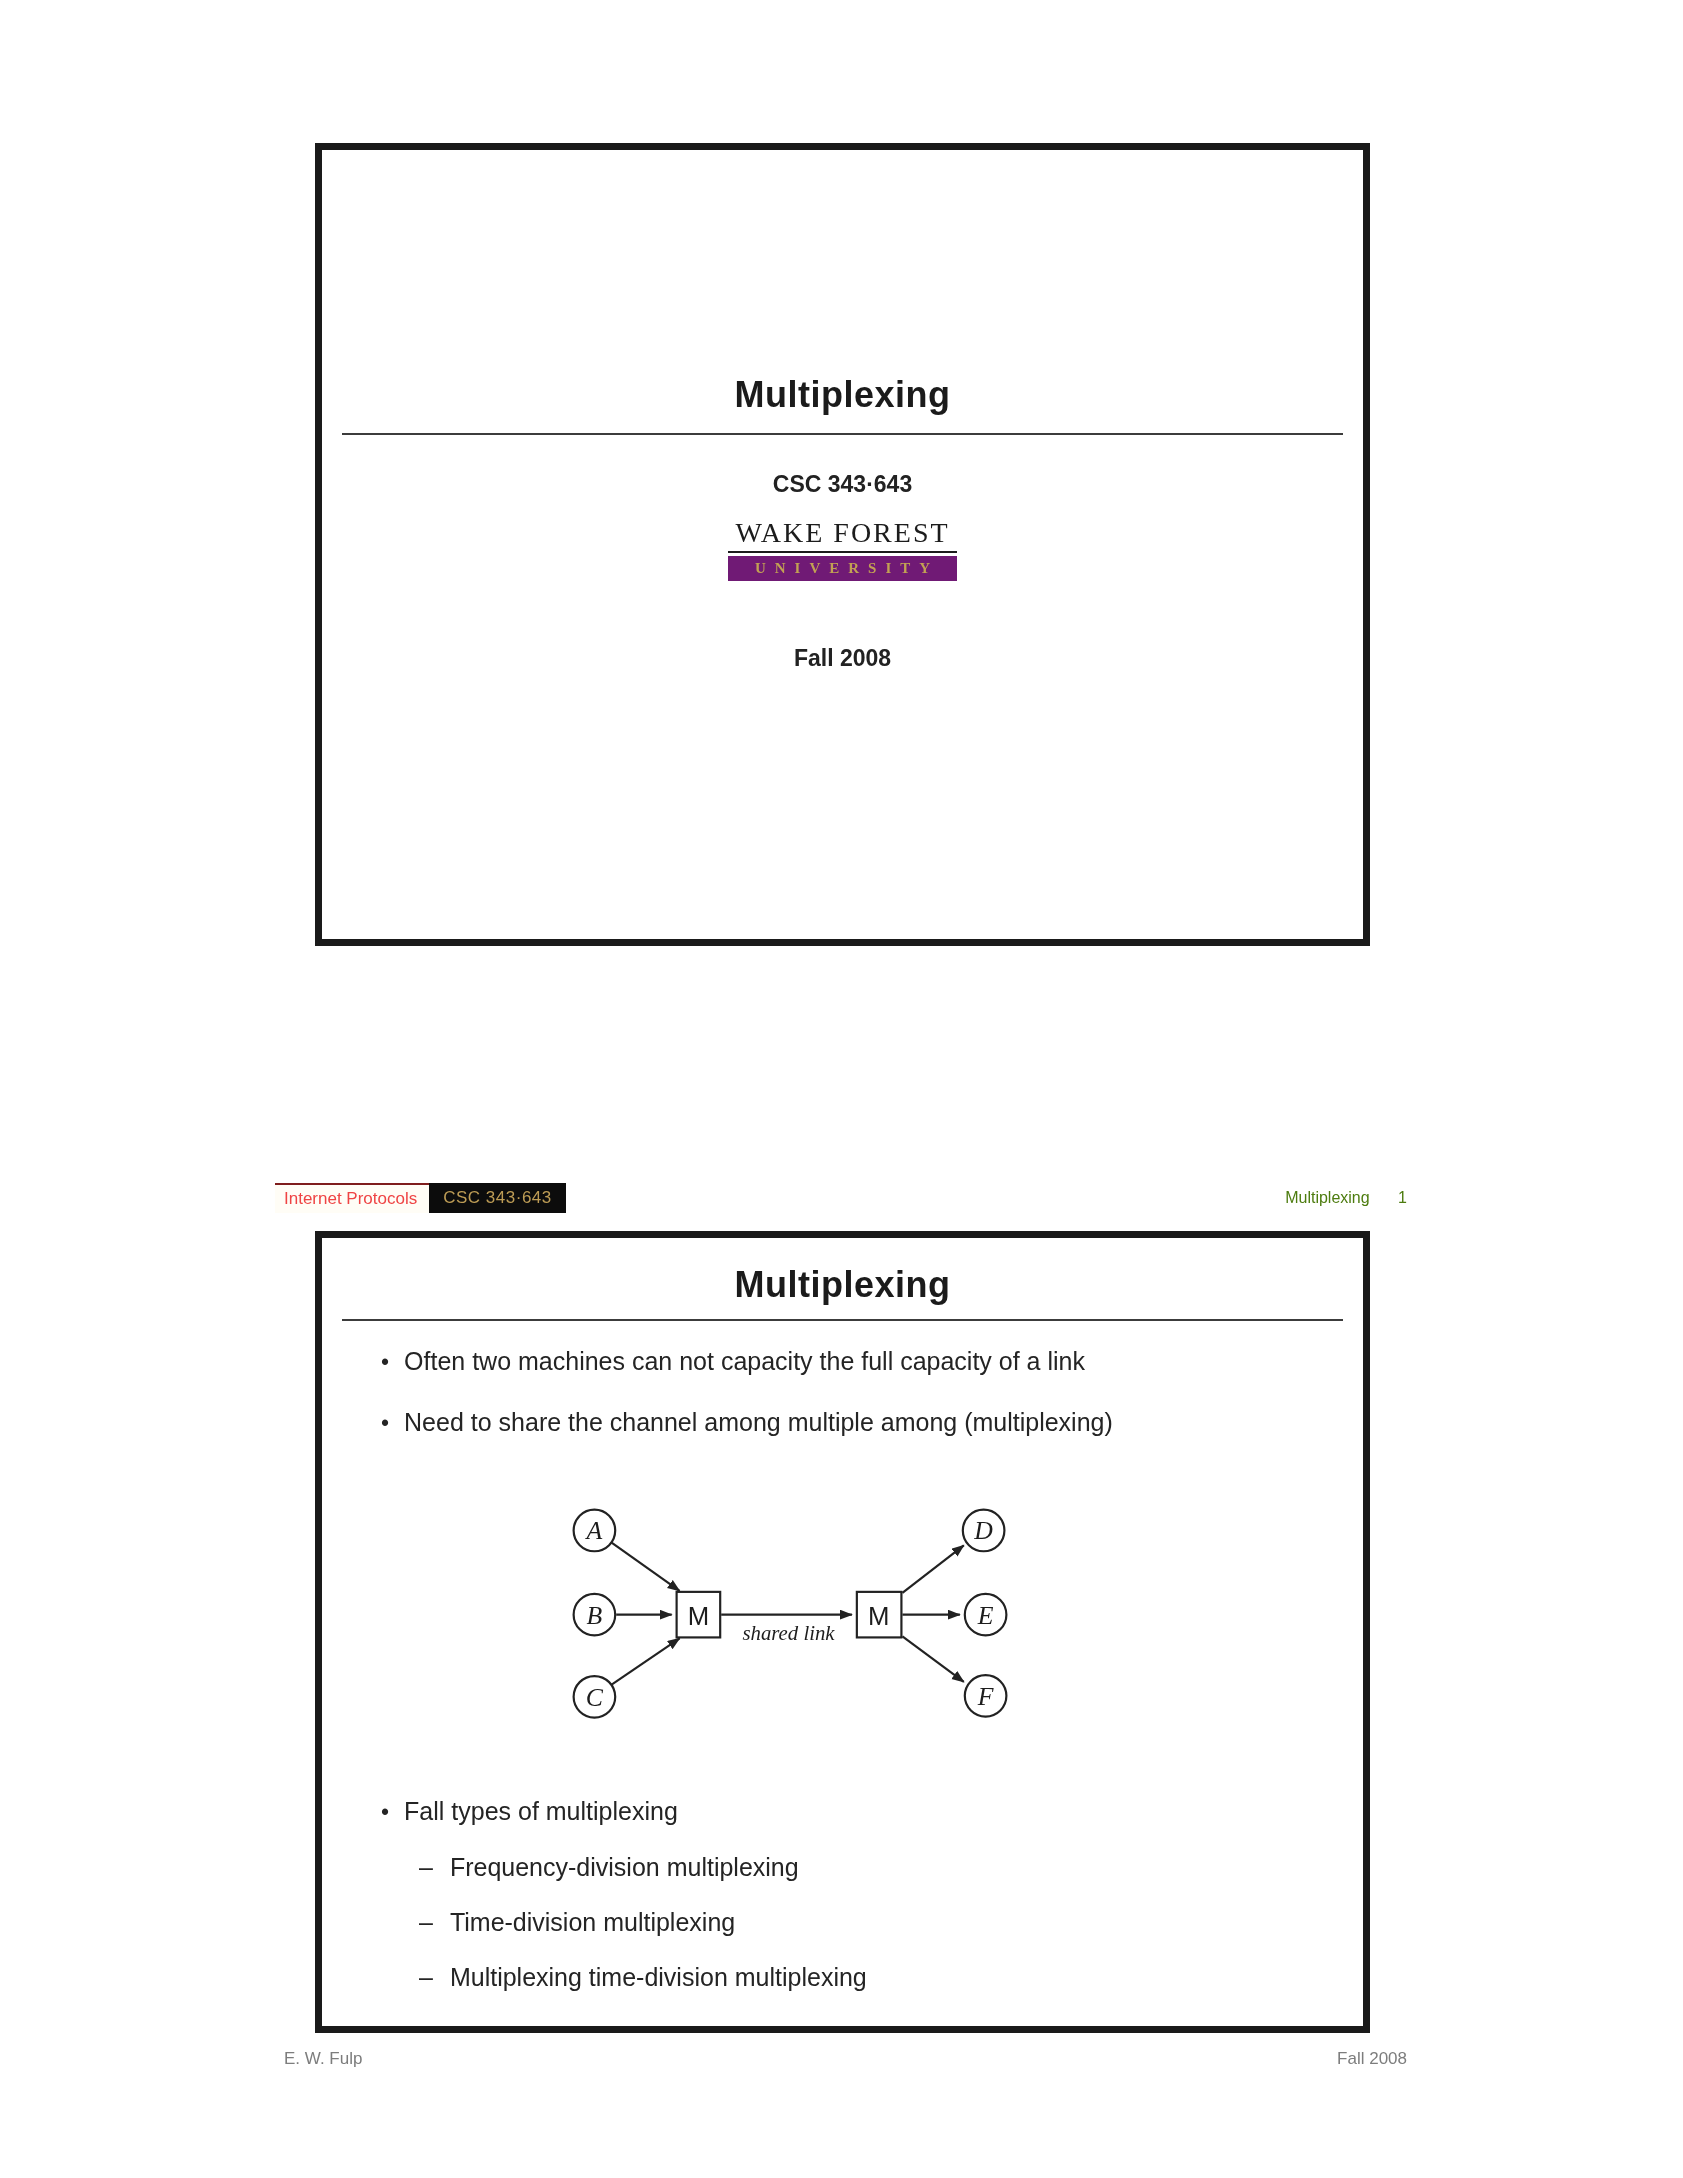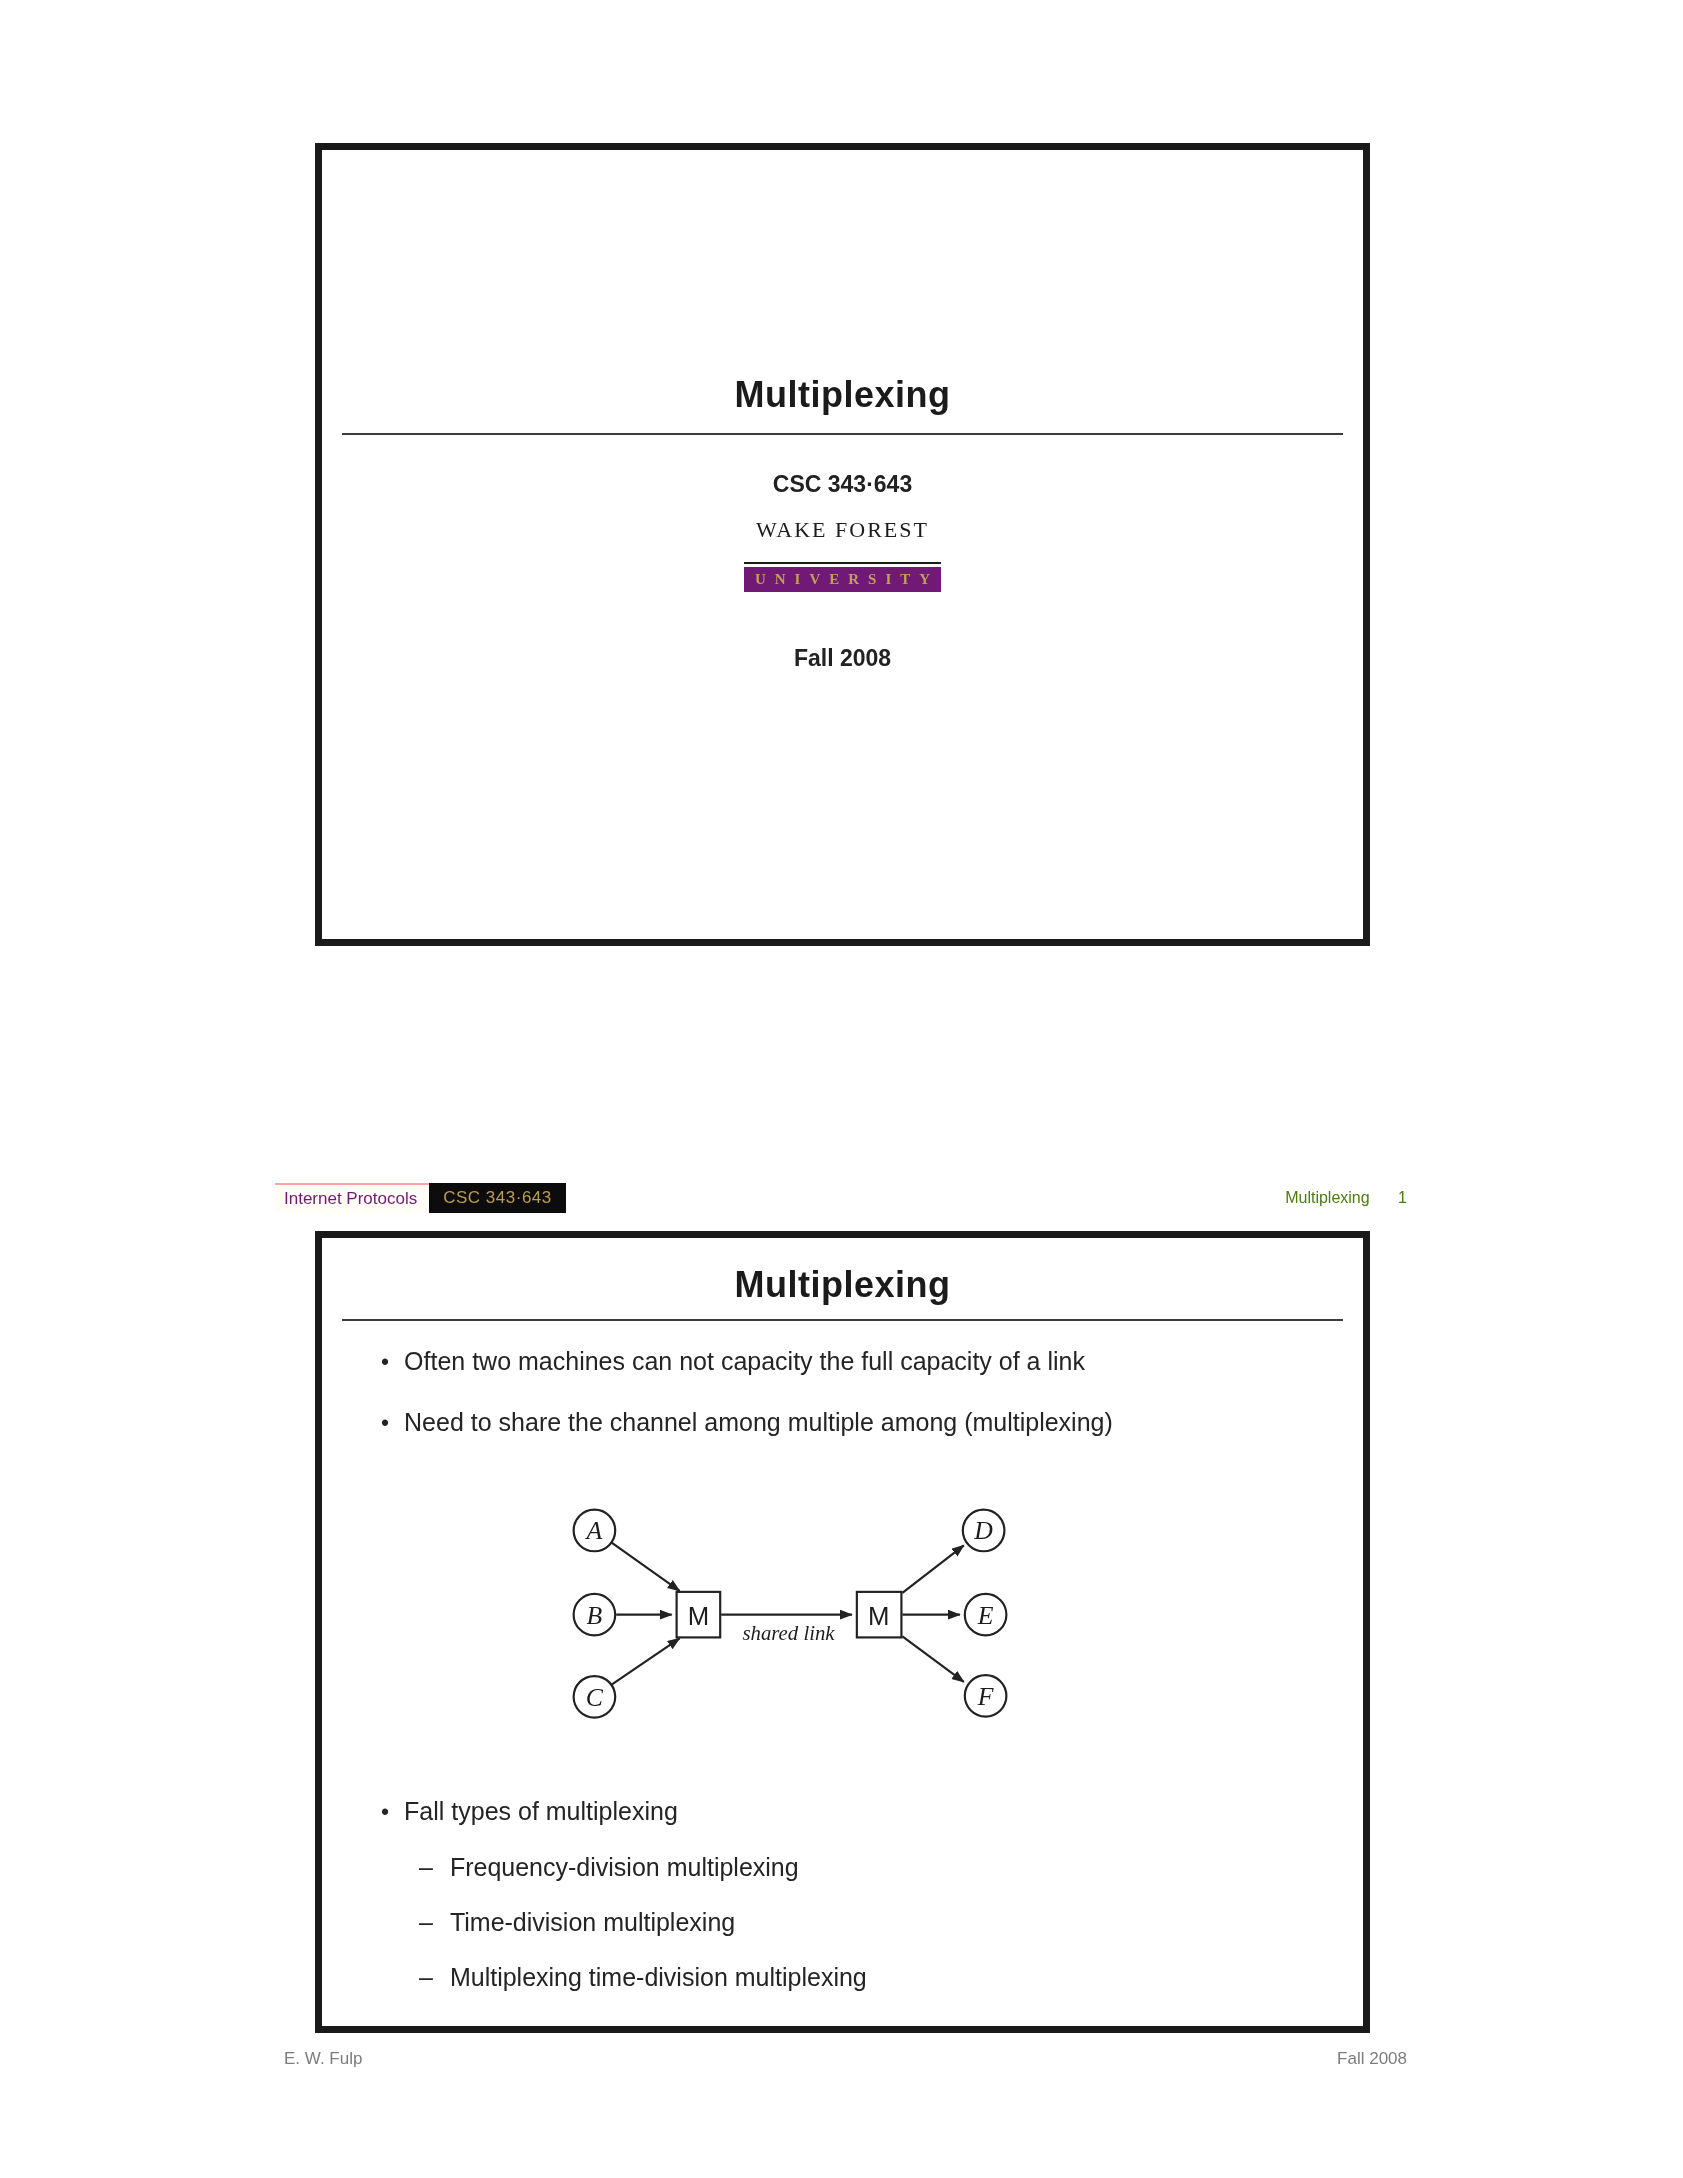--- a/index.html
+++ b/index.html
@@ -24,42 +24,42 @@
   .title-rule{
     position:absolute;left:20px;right:20px;height:0;
     border-top:2px solid #3c3c3c;
   }
 
   
   .centerline{position:absolute;left:0;width:100%;text-align:center;font-weight:bold;font-size:23px;color:#222;}
   .logo-wrap{position:absolute;left:0;width:100%;display:flex;justify-content:center;}
   .logo{display:inline-block;text-align:center;}
   .logo-top{
-    font-family:"Liberation Serif",serif;font-size:22px;letter-spacing:2px;color:#1c1c1c;
-    border-bottom:2px solid #1c1c1c;padding:0 7px 19px 7px;white-space:nowrap;
+    font-family:"Liberation Serif",serif;font-size:28px;letter-spacing:2px;color:#1c1c1c;
+    border-bottom:2px solid #1c1c1c;padding:0 7px 2px 7px;white-space:nowrap;
   }
   .logo-bar{
     margin-top:3px;background:#701a75;color:#c2a153;
     font-family:"Liberation Serif",serif;font-weight:bold;font-size:15px;
     letter-spacing:9px;padding:4px 2px 4px 11px;white-space:nowrap;
   }
 
   
   .bullet-row{position:absolute;left:59px;display:flex;gap:15px;font-size:25px;color:#242424;white-space:nowrap;}
   .sub-row{position:absolute;left:97px;display:flex;gap:17px;font-size:25px;color:#242424;white-space:nowrap;}
   .bullet-glyph{font-size:23px;line-height:1.35;}
   .diagram-svg{position:absolute;top:238px;left:213px;}
   .node-label{font-family:"Liberation Serif",serif;font-style:italic;font-size:26px;fill:#1d1d1d;}
   .mux-label{font-family:"Liberation Sans",sans-serif;font-size:26px;fill:#1d1d1d;}
   .link-label{font-family:"Liberation Serif",serif;font-style:italic;font-size:21px;fill:#1d1d1d;}
 
   
   .run-header-left{position:absolute;left:275px;top:1183px;display:flex;align-items:stretch;}
   .hdr-section{
-    border-top:2px solid #fca5a5;color:#701a75;font-size:17px;
+    border-top:2px solid #7f1d1d;color:#ef4444;font-size:17px;
     padding:4px 12px 4px 9px;background:#fffdf6;
   }
   .hdr-badge{
     background:#0c0c0c;color:#bd9c55;font-size:17px;letter-spacing:0.5px;
     padding:4px 14px;display:flex;align-items:center;
   }
   .run-header-right{
     position:absolute;right:276px;top:1189px;color:#4d7c0f;font-size:16px;white-space:nowrap;
   }
   .pagenum{margin-left:24px;}

